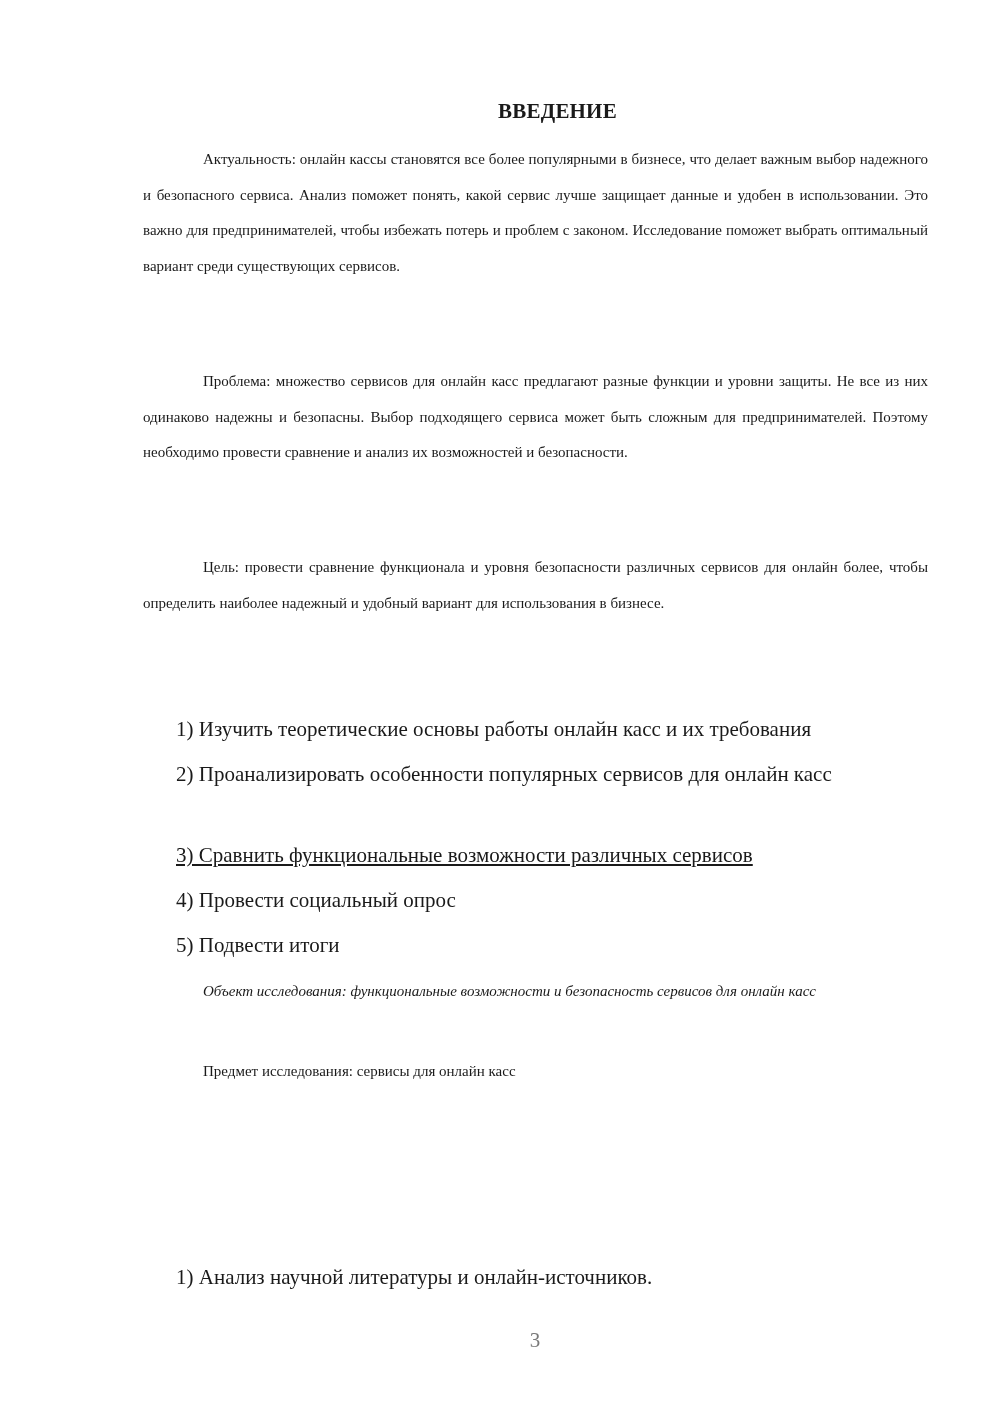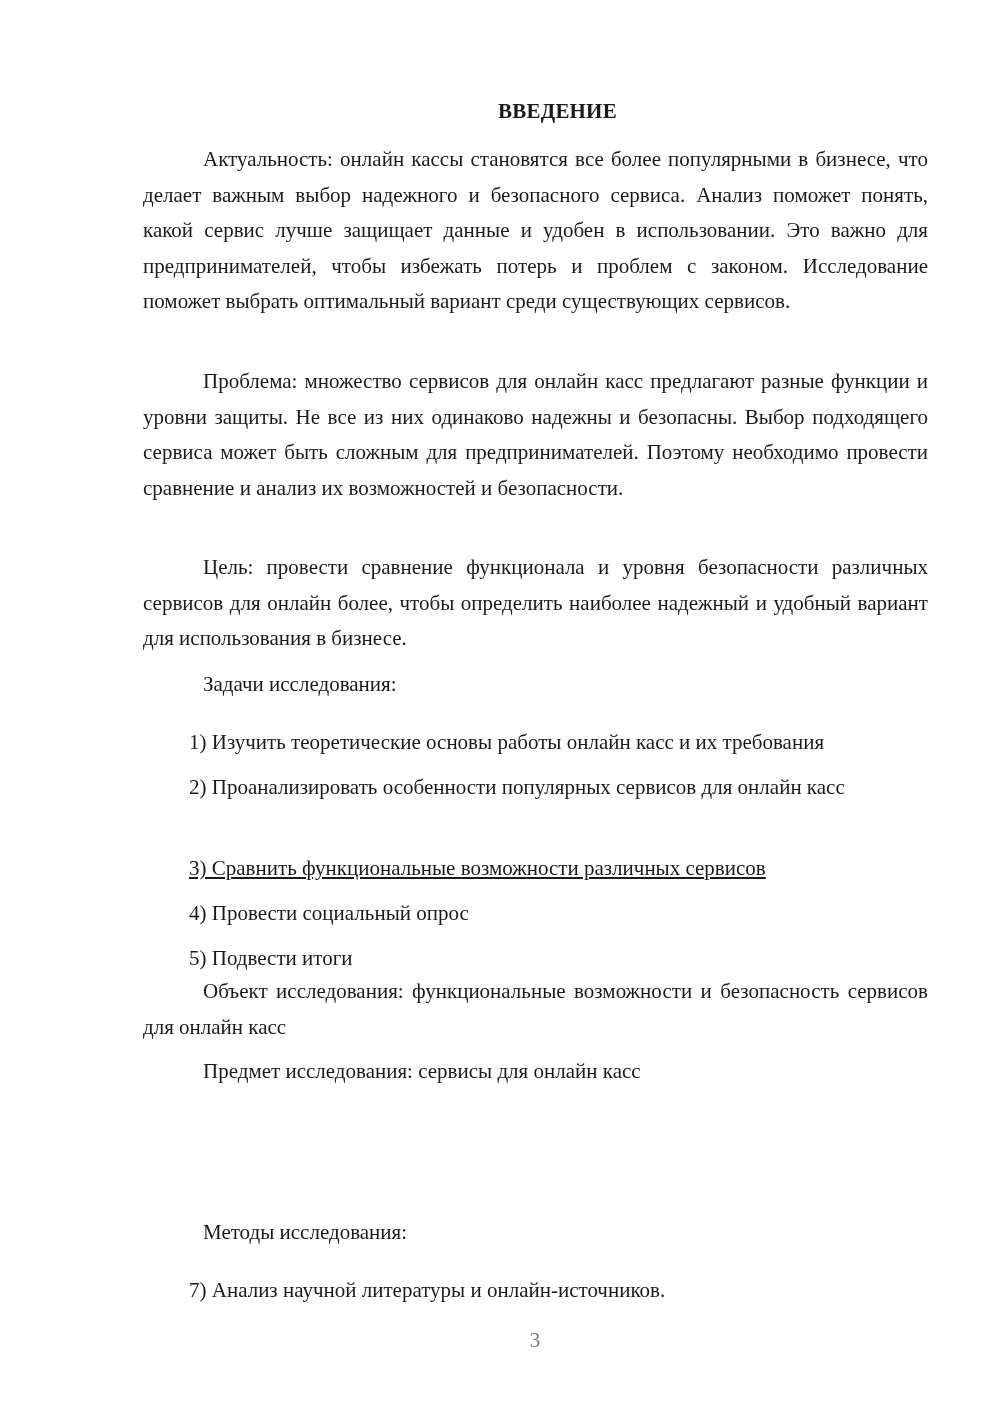--- a/index.html
+++ b/index.html
@@ -32,35 +32,35 @@
       font-size: 21px;
       line-height: 28px;
       padding-left: 44px;
       box-sizing: border-box;
       letter-spacing: 0.2px;
     }
     .p {
       position: absolute;
       left: 0;
       width: 785px;
-      font-size: 21px;
+      font-size: 15px;
       line-height: 35.5px;
       text-align: justify;
       text-indent: 60px;
       margin: 0;
     }
     .li {
       position: absolute;
       left: 0;
       width: 785px;
       font-size: 21px;
       line-height: 35.5px;
       text-align: justify;
       text-indent: 33px;
-      margin: 13px;
+      margin: 0;
     }
     .li.tight {
       white-space: nowrap;
       text-align: left;
     }
     .page-number {
       position: absolute;
       top: 1327px;
       left: 520px;
       width: 30px;
@@ -77,36 +77,34 @@
 <div class="page">
 
   <div class="heading">ВВЕДЕНИЕ</div>
 
   <p class="p" style="top:142px;">Актуальность: онлайн кассы становятся все более популярными в бизнесе, что делает важным выбор надежного и безопасного сервиса. Анализ поможет понять, какой сервис лучше защищает данные и удобен в использовании. Это важно для предпринимателей, чтобы избежать потерь и проблем с законом. Исследование поможет выбрать оптимальный вариант среди существующих сервисов.</p>
 
   <p class="p" style="top:364px;">Проблема: множество сервисов для онлайн касс предлагают разные функции и уровни защиты. Не все из них одинаково надежны и безопасны. Выбор подходящего сервиса может быть сложным для предпринимателей. Поэтому необходимо провести сравнение и анализ их возможностей и безопасности.</p>
 
   <p class="p" style="top:550px;">Цель: провести сравнение функционала и уровня безопасности различных сервисов для онлайн более, чтобы определить наиболее надежный и удобный вариант для использования в бизнесе.</p>
 
-  <p class="p" style="top:667px;">Задачи исследования:</p>
 
   <p class="li tight" style="top:712px;">1) Изучить теоретические основы работы онлайн касс и их требования</p>
 
   <p class="li" style="top:757px;">2) Проанализировать особенности популярных сервисов для онлайн касс</p>
 
   <p class="li" style="top:838px;text-decoration:underline;">3) Сравнить функциональные возможности различных сервисов</p>
 
   <p class="li" style="top:883px;">4) Провести социальный опрос</p>
 
   <p class="li" style="top:928px;">5) Подвести итоги</p>
 
-  <p class="p" style="top:974px;">Объект исследования: функциональные возможности и безопасность сервисов для онлайн касс</p>
+  <p class="p" style="top:974px;font-style:italic;">Объект исследования: функциональные возможности и безопасность сервисов для онлайн касс</p>
 
   <p class="p" style="top:1054px;font-family:Liberation Serif, serif;">Предмет исследования: сервисы для онлайн касс</p>
 
 
-  <p class="p" style="top:1215px;">Методы исследования:</p>
 
-  <p class="li" style="top:1260px;">7) Анализ научной литературы и онлайн-источников.</p>
+  <p class="li" style="top:1260px;">1) Анализ научной литературы и онлайн-источников.</p>
 
 </div>
 
 <div class="page-number">3</div>
 
 </body></html>

